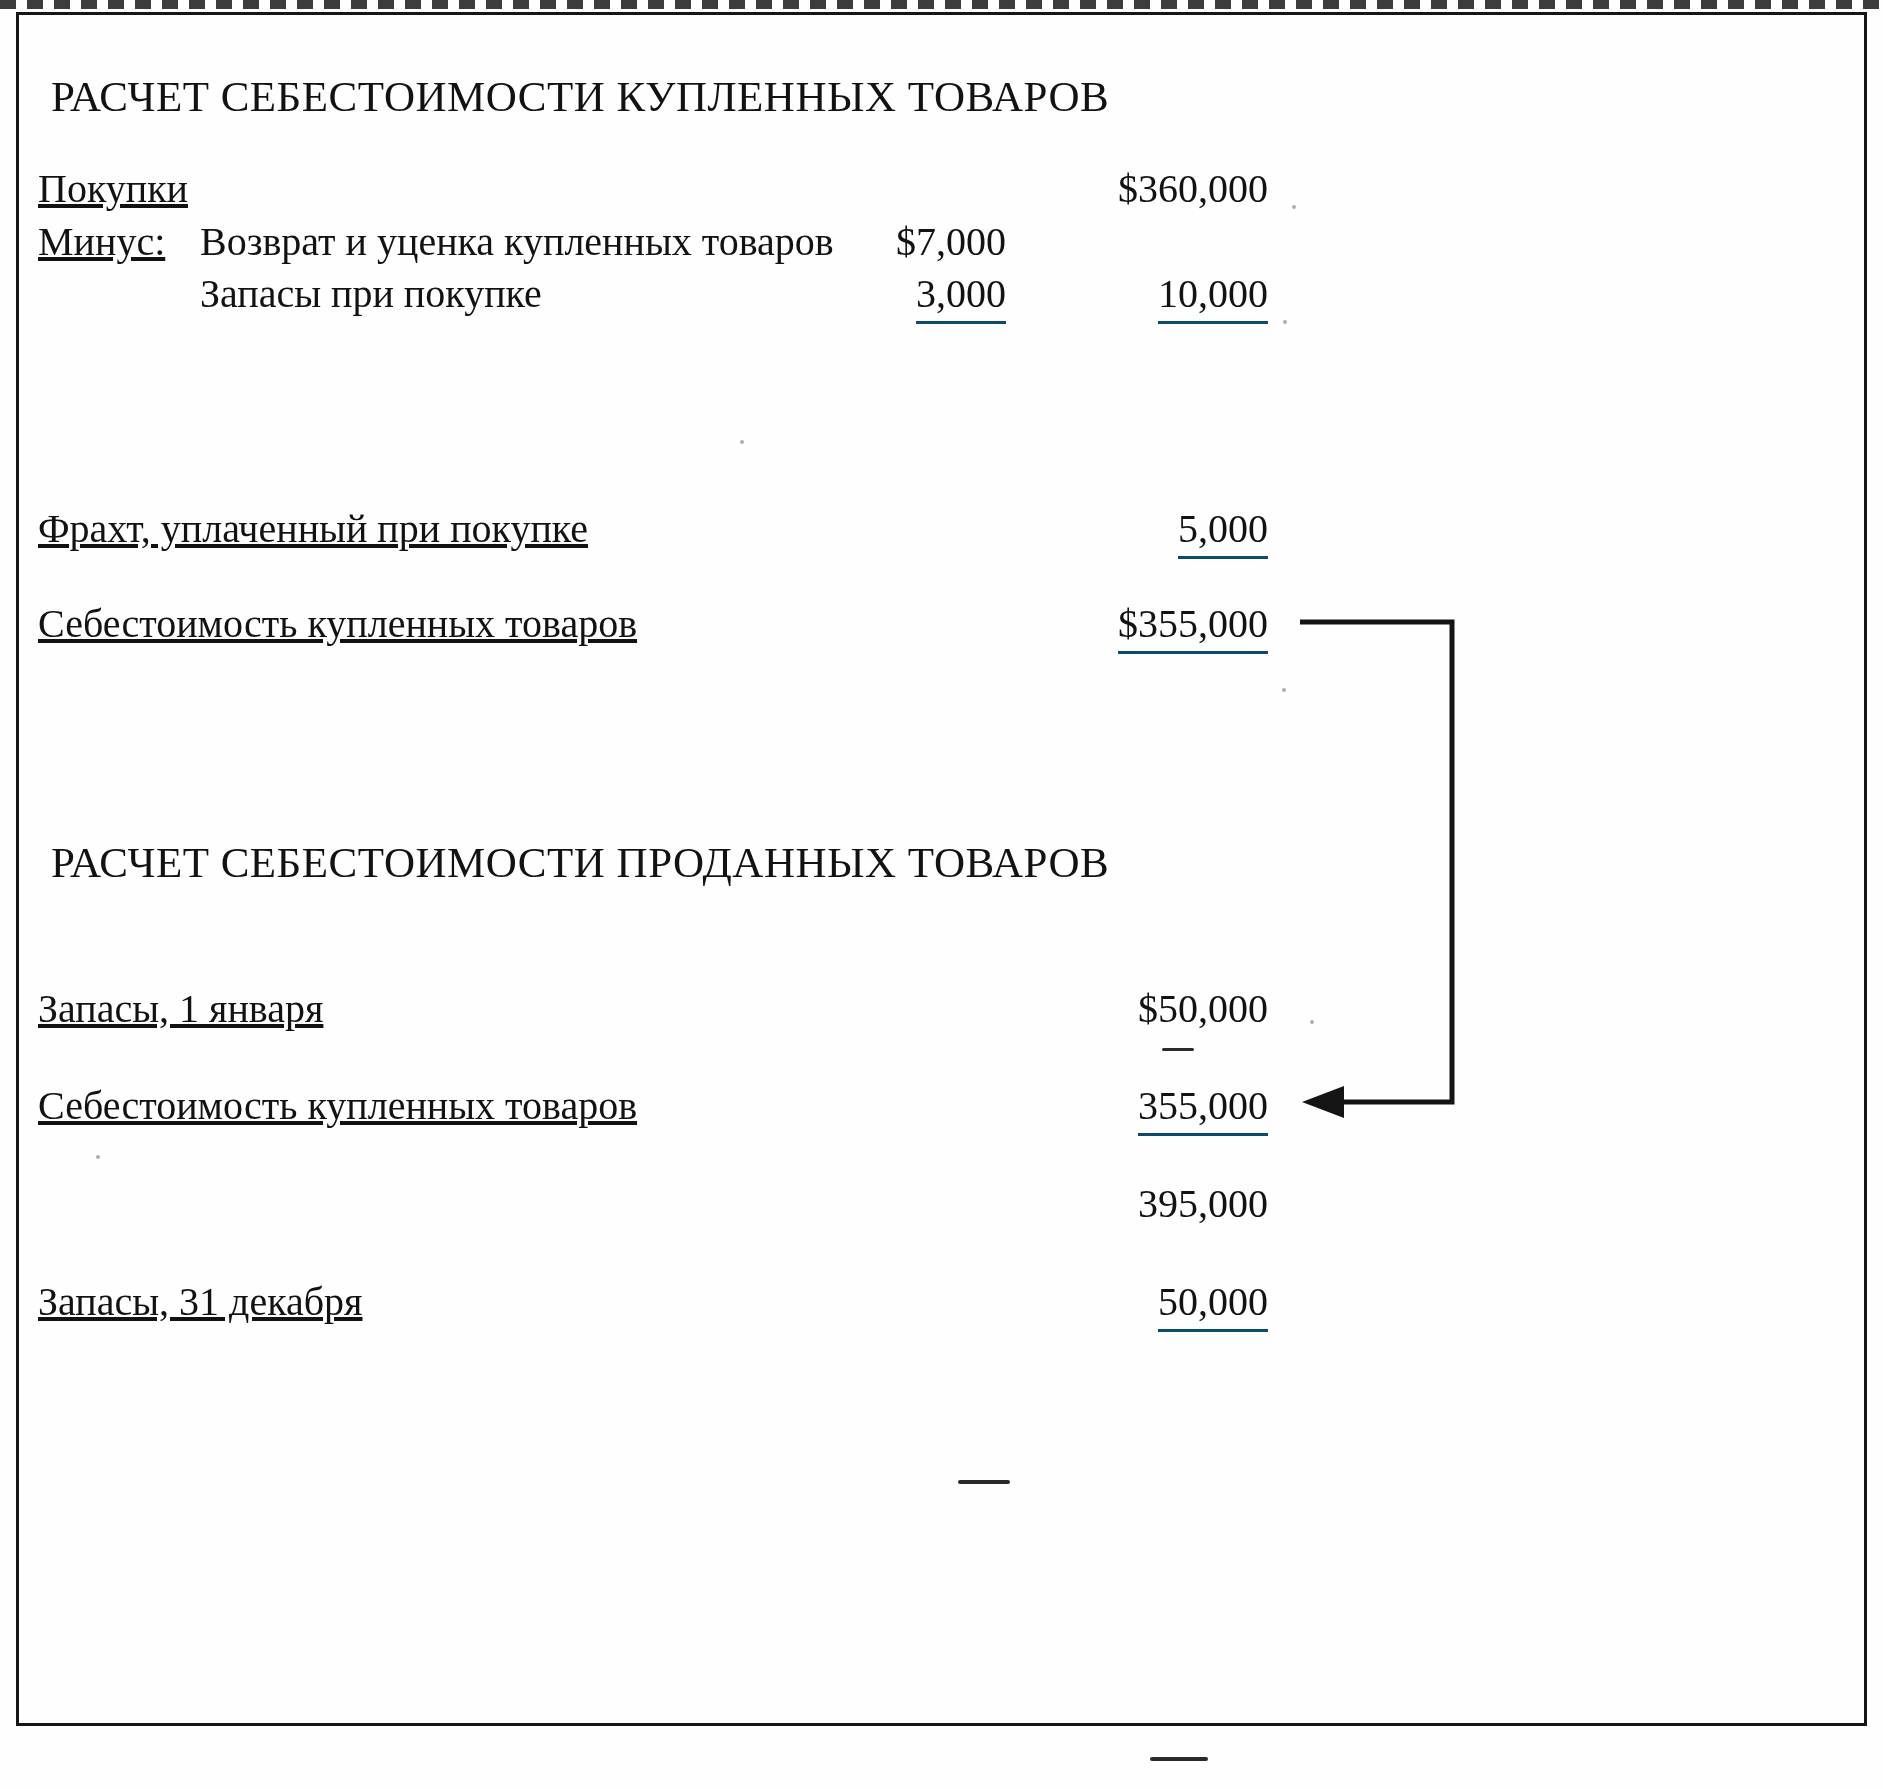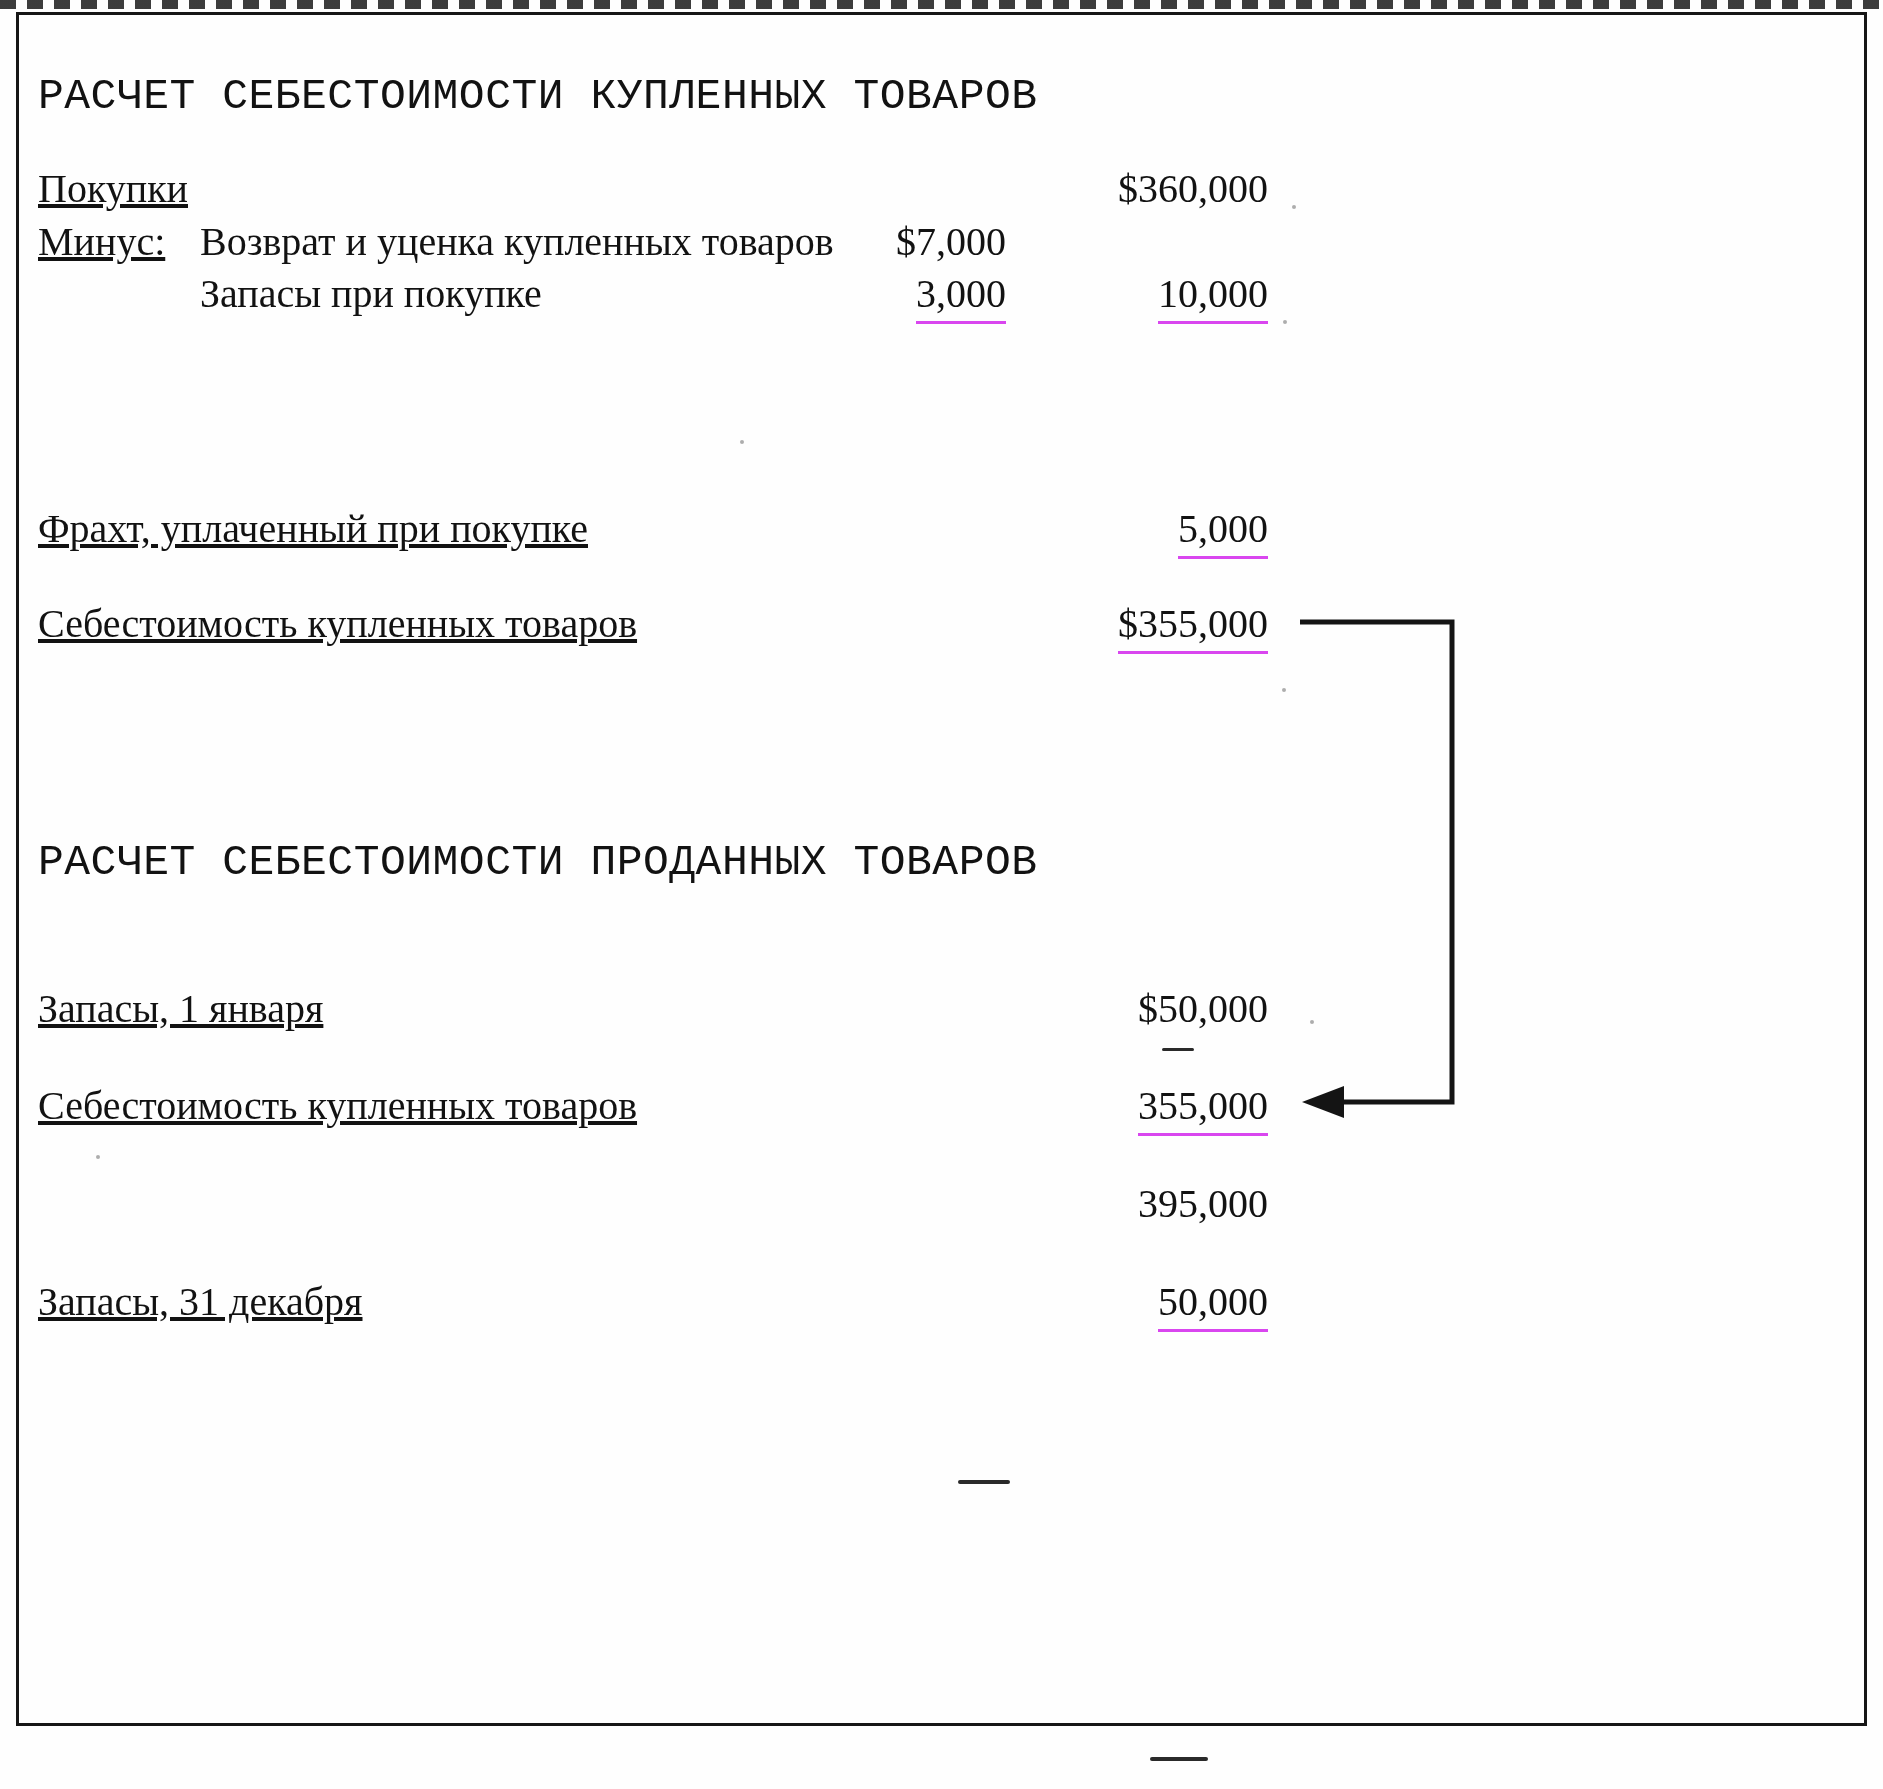--- a/index.html
+++ b/index.html
@@ -15,34 +15,33 @@
     position:absolute; top:0; left:0; width:100%; height:9px;
     background:repeating-linear-gradient(90deg,#1a1a1a 0 16px, transparent 16px 27px);
     opacity:.85;
   }
   .frame {
     position:absolute; top:12px; left:16px;
     width:1845px; height:1708px;
     border:3px solid #161616;
   }
   .title {
-    position:absolute; left:38px;
+    position:absolute; left:51px;
     font-size:43px; letter-spacing:.5px;
     white-space:nowrap;
-    font-family:Liberation Mono, monospace;
   }
   .row {
     position:absolute; left:38px; width:1230px; height:50px;
     font-size:40px; white-space:nowrap;
   }
   .lbl    { position:absolute; left:0; top:0;text-decoration:underline; }
   .sublbl { position:absolute; left:162px; top:0; }
   .amt.main { position:absolute; right:0; top:0; }
   .amt.sub  { position:absolute; right:262px; top:0; }
-  .u  { border-bottom:3px solid #d946ef; padding-bottom:4px; }
+  .u  { border-bottom:3px solid #0c4a6e; padding-bottom:4px; }
   .arrow-layer { position:absolute; top:0; left:0; pointer-events:none; }
   .noise { position:absolute; background:#2a2a2a; border-radius:2px; }
   .dot { position:absolute; width:4px; height:4px; background:#777; border-radius:50%; opacity:.6; }
 </style>
 </head>
 <body>
 
 <div class="doc">
 
   <div class="top-edge"></div>

